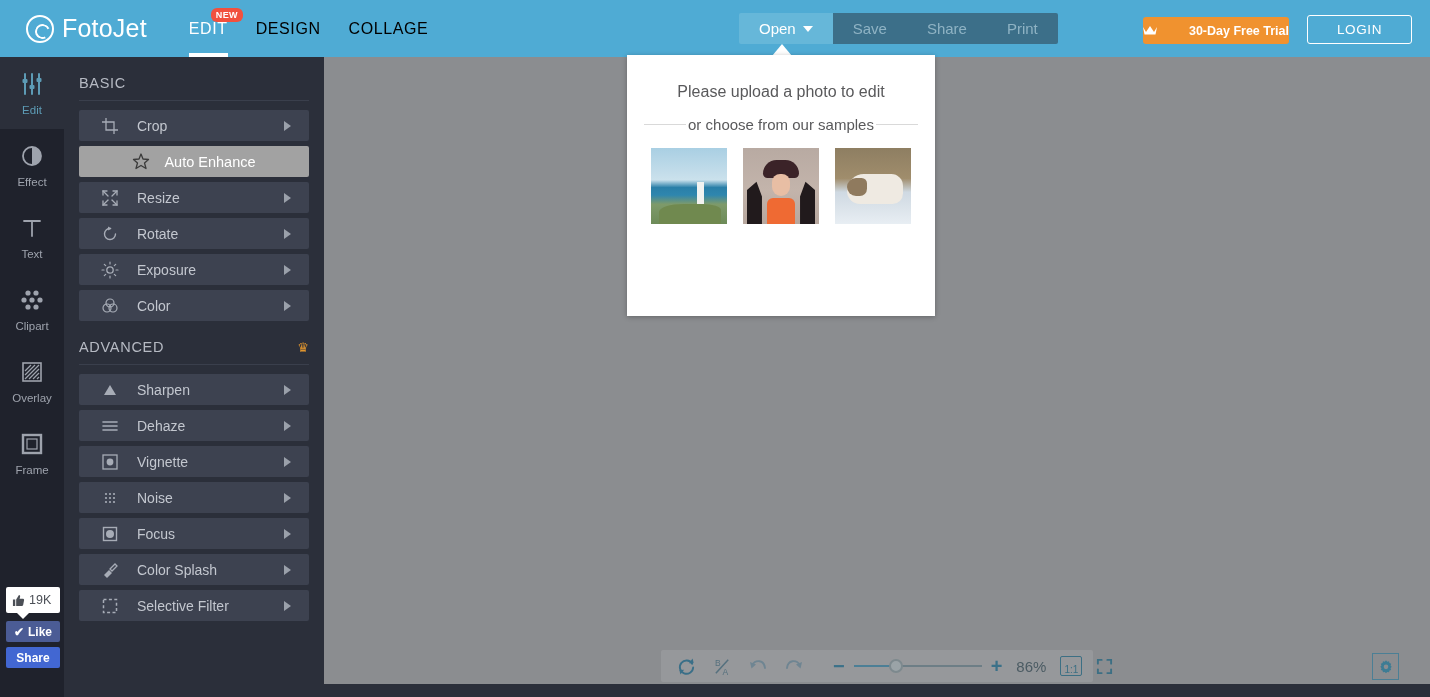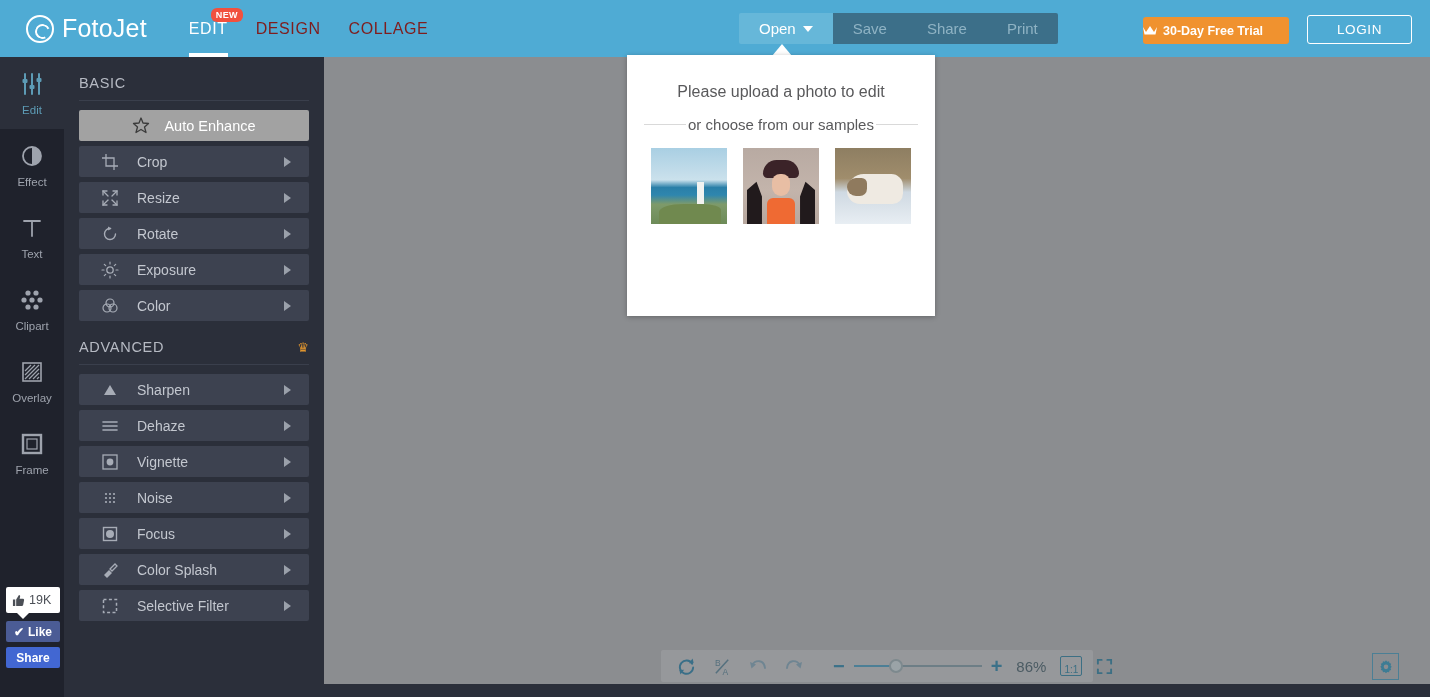--- a/index.html
+++ b/index.html
@@ -25,21 +25,21 @@
   .logo-mark::after {
     content: ""; position: absolute; left: 7px; top: 7px;
     width: 11px; height: 11px; border-radius: 50%;
     border: 2px solid #ffffff; border-right-color: transparent;
     transform: rotate(20deg);
   }
   .logo-text { color: #fff; font-size: 25px; letter-spacing: .2px; }
 
   .nav { display: flex; align-items: center; margin-left: 28px; height: 57px; }
   .nav-item {
-    position: relative; color: #7f1d1d; font-size: 16px; letter-spacing: .6px;
+    position: relative; color: #000000; font-size: 16px; letter-spacing: .6px;
     padding: 0 14px; height: 57px; display: flex; align-items: center; cursor: pointer;
   }
   .nav-item.active { color: #ffffff; }
   .nav-item.active::after {
     content: ""; position: absolute; left: 14px; right: 14px; bottom: 0;
     height: 4px; background: #ffffff;
   }
   .new-badge {
     position: absolute; top: 8px; left: 36px;
     background: #f1503e; color: #fff; font-size: 9px; font-weight: bold;
@@ -58,21 +58,21 @@
   .file-btn.primary { background: #66b7d9; color: #ffffff; }
   .caret-dn {
     display: inline-block; margin-left: 7px;
     border-left: 5px solid transparent; border-right: 5px solid transparent;
     border-top: 6px solid #ffffff;
   }
 
   .trial-btn {
     position: absolute; left: 1143px; top: 17px; width: 146px; height: 27px;
     background: #f0922f; color: #fff; border-radius: 3px;
-    display: flex; align-items: center; justify-content: flex-start; gap: 6px;
+    display: flex; align-items: center; justify-content: space-between; gap: 6px;
     font-size: 12.5px; font-weight: bold; cursor: pointer;
   }
   .login-btn {
     position: absolute; left: 1307px; top: 15px; width: 105px; height: 29px;
     border: 1px solid #ffffff; border-radius: 3px; color: #fff;
     display: flex; align-items: center; justify-content: center;
     font-size: 13.5px; letter-spacing: .6px; cursor: pointer;
   }
 
   
@@ -365,35 +365,35 @@
       </svg>
       <span class="rail-label">Frame</span>
     </div>
   </div>
 
   <div class="panel">
     <div class="sect-head">
       <span class="sect-title">BASIC</span>
     </div>
     <div class="tool-list">
-      <div class="tool highlight">
-        <svg class="tool-ico" viewBox="0 0 18 18">
-          <path d="M9 1 L11 6 L16.5 6.5 L12.5 10 L14 15.5 L9 12.5 L4 15.5 L5.5 10 L1.5 6.5 L7 6 Z" fill="none" stroke="#3b3b3b" stroke-width="1.3" stroke-linejoin="round"></path>
-        </svg>
-        <span class="tool-label">Auto Enhance</span>
-      </div>
       <div class="tool">
         <svg class="tool-ico" viewBox="0 0 18 18">
           <g stroke="#a7acb6" stroke-width="1.3" fill="none">
             <path d="M5 1 V13 H17"></path>
               <path d="M1 5 H13 V17"></path>
           </g>
         </svg>
         <span class="tool-label">Crop</span>
         <span class="tool-arrow"></span>
+      </div>
+      <div class="tool highlight">
+        <svg class="tool-ico" viewBox="0 0 18 18">
+          <path d="M9 1 L11 6 L16.5 6.5 L12.5 10 L14 15.5 L9 12.5 L4 15.5 L5.5 10 L1.5 6.5 L7 6 Z" fill="none" stroke="#3b3b3b" stroke-width="1.3" stroke-linejoin="round"></path>
+        </svg>
+        <span class="tool-label">Auto Enhance</span>
       </div>
       <div class="tool">
         <svg class="tool-ico" viewBox="0 0 18 18">
           <g stroke="#a7acb6" stroke-width="1.3" fill="none" stroke-linecap="round">
             <path d="M2 6 V2 H6"></path>
               <path d="M2 2 L7 7"></path>
             <path d="M16 6 V2 H12"></path>
               <path d="M16 2 L11 7"></path>
             <path d="M2 12 V16 H6"></path>
               <path d="M2 16 L7 11"></path>

